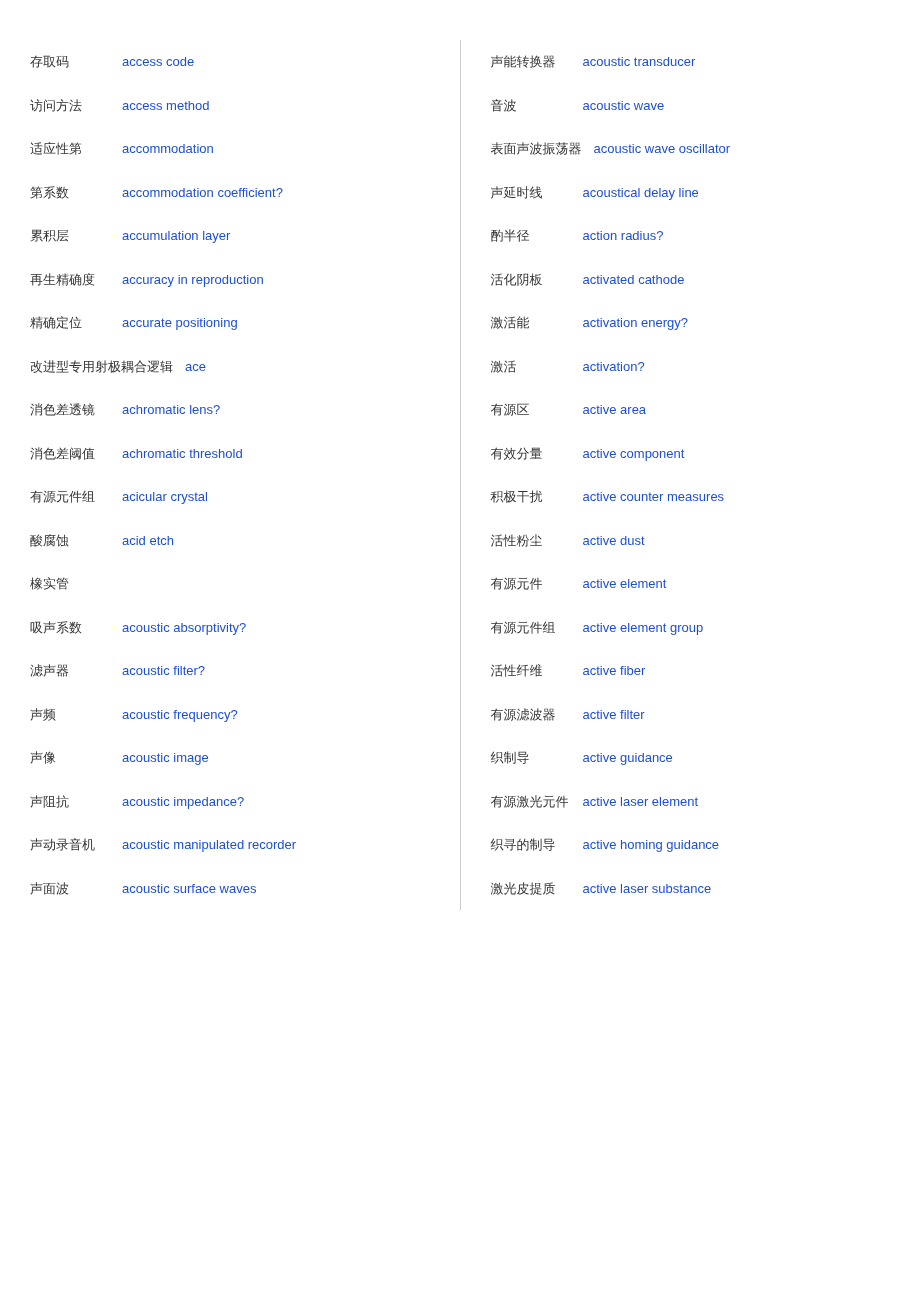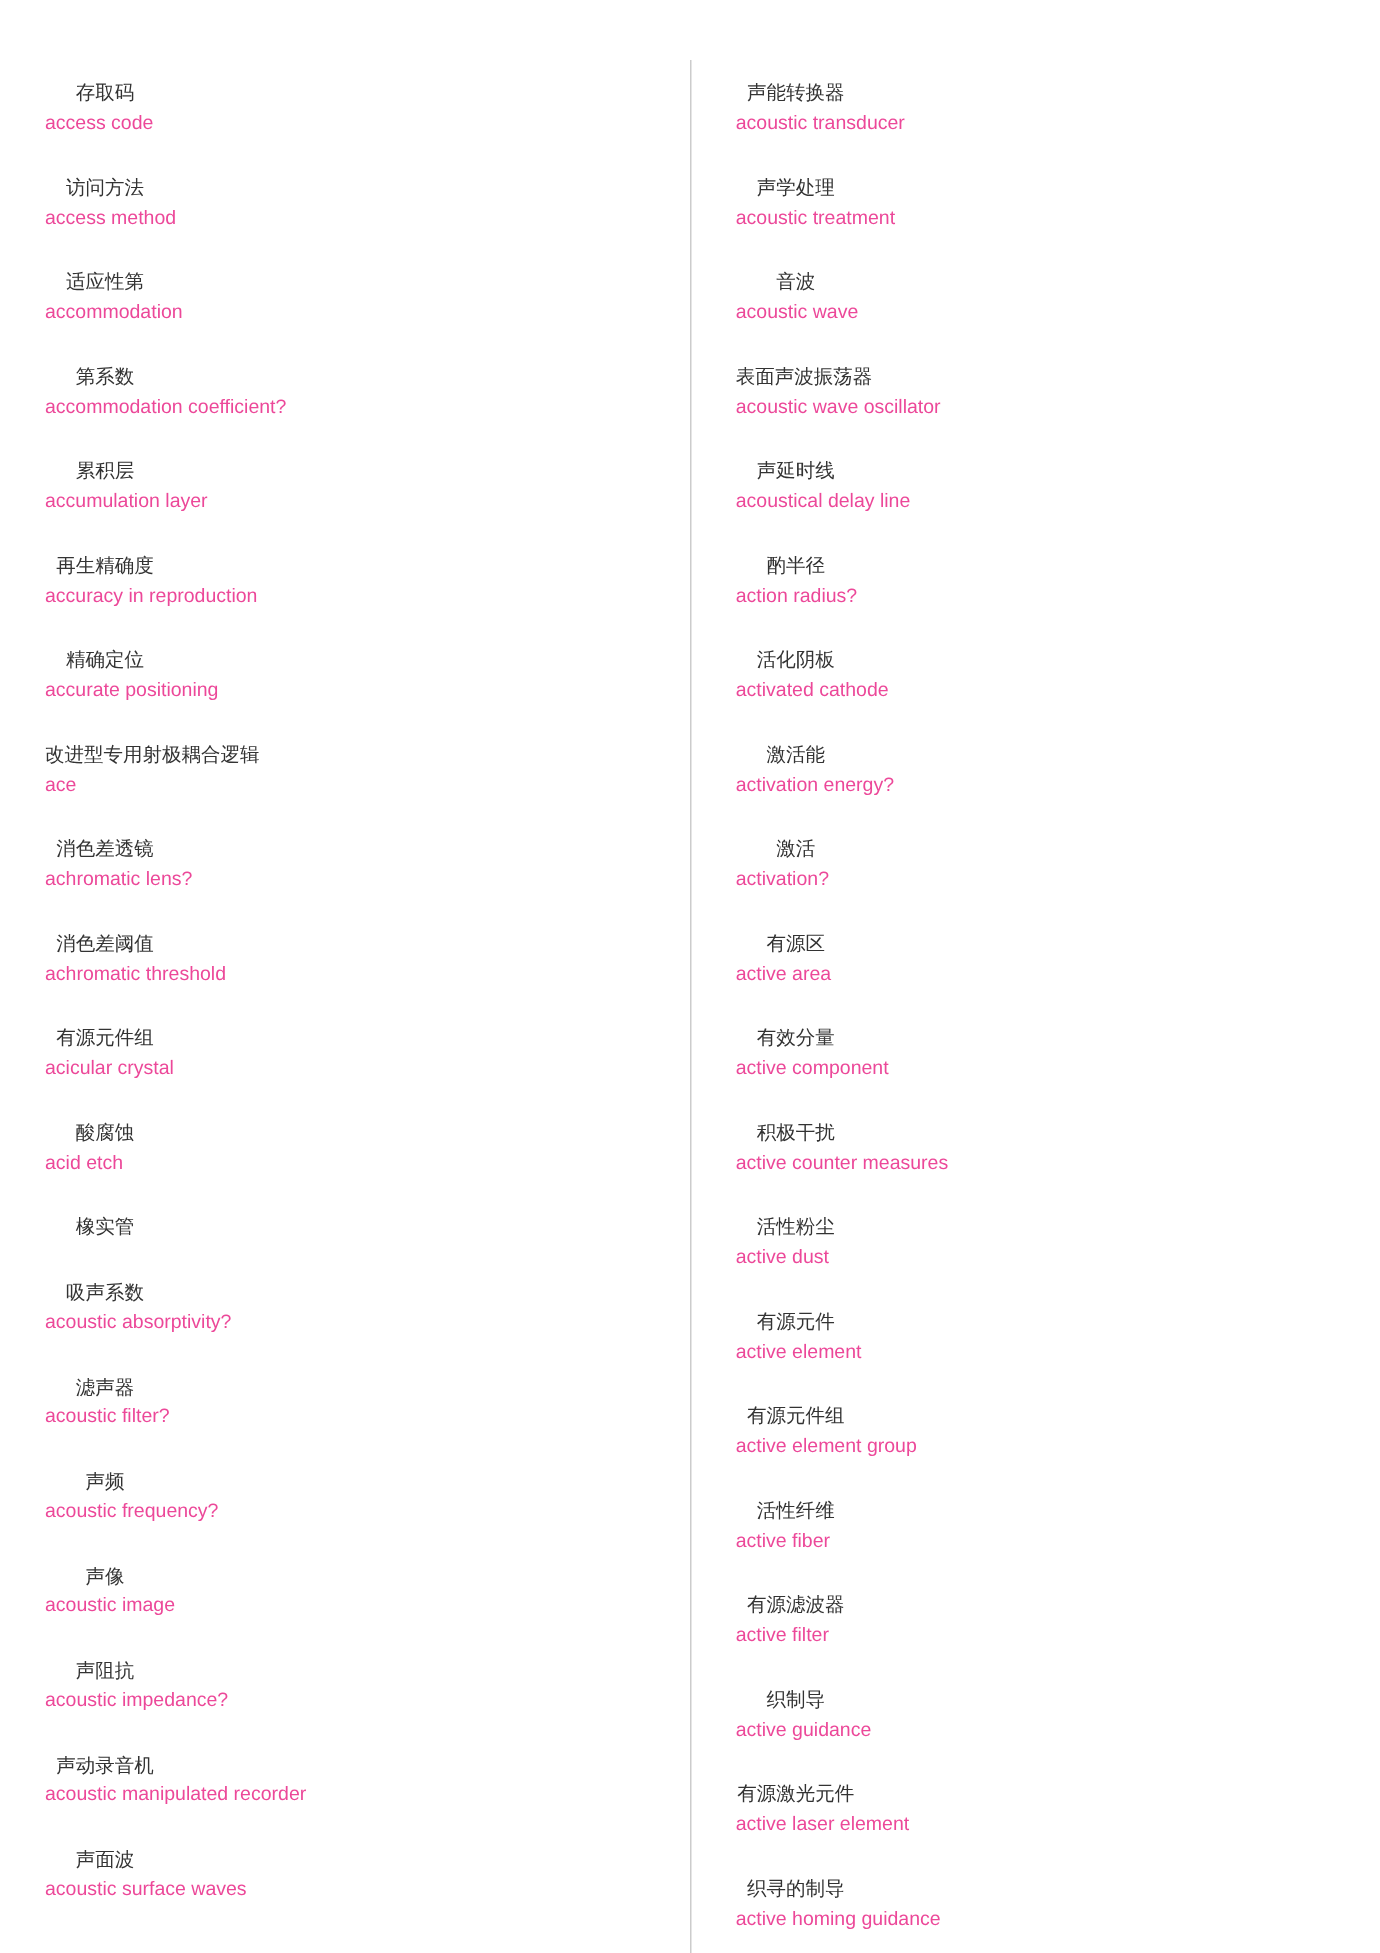--- a/index.html
+++ b/index.html
@@ -31,38 +31,37 @@
       flex-direction: column;
       gap: 0;
     }
 
     .column-left {
       border-right: 1px solid #ccc;
     }
 
     .entry {
       display: flex;
-      flex-direction: column;
+      flex-direction: row;
       align-items: baseline;
       padding: 12px 0;
       line-height: 1.5;
-      text-align: center;
     }
 
     .chinese {
       color: #333;
       font-size: 13px;
       white-space: nowrap;
       margin-right: 12px;
       min-width: 80px;
       flex-shrink: 0;
     }
 
     .english {
-      color: #ec4899;
+      color: #1d4ed8;
       font-size: 13px;
       flex: 1;
     }
   </style>
 </head>
 <body>
 
 <div class="page-container">
   <div class="column column-left" id="left-col">
       <div class="entry">
@@ -144,24 +143,20 @@
         <span class="chinese">声面波</span>
         <span class="english">acoustic surface waves</span>
       </div>
     </div>
   <div class="column column-right" id="right-col">
       <div class="entry">
         <span class="chinese">声能转换器</span>
         <span class="english">acoustic transducer</span>
       </div>
       <div class="entry">
-        <span class="chinese">声学处理</span>
-        <span class="english">acoustic treatment</span>
-      </div>
-      <div class="entry">
         <span class="chinese">音波</span>
         <span class="english">acoustic wave</span>
       </div>
       <div class="entry">
         <span class="chinese">表面声波振荡器</span>
         <span class="english">acoustic wave oscillator</span>
       </div>
       <div class="entry">
         <span class="chinese">声延时线</span>
         <span class="english">acoustical delay line</span>

